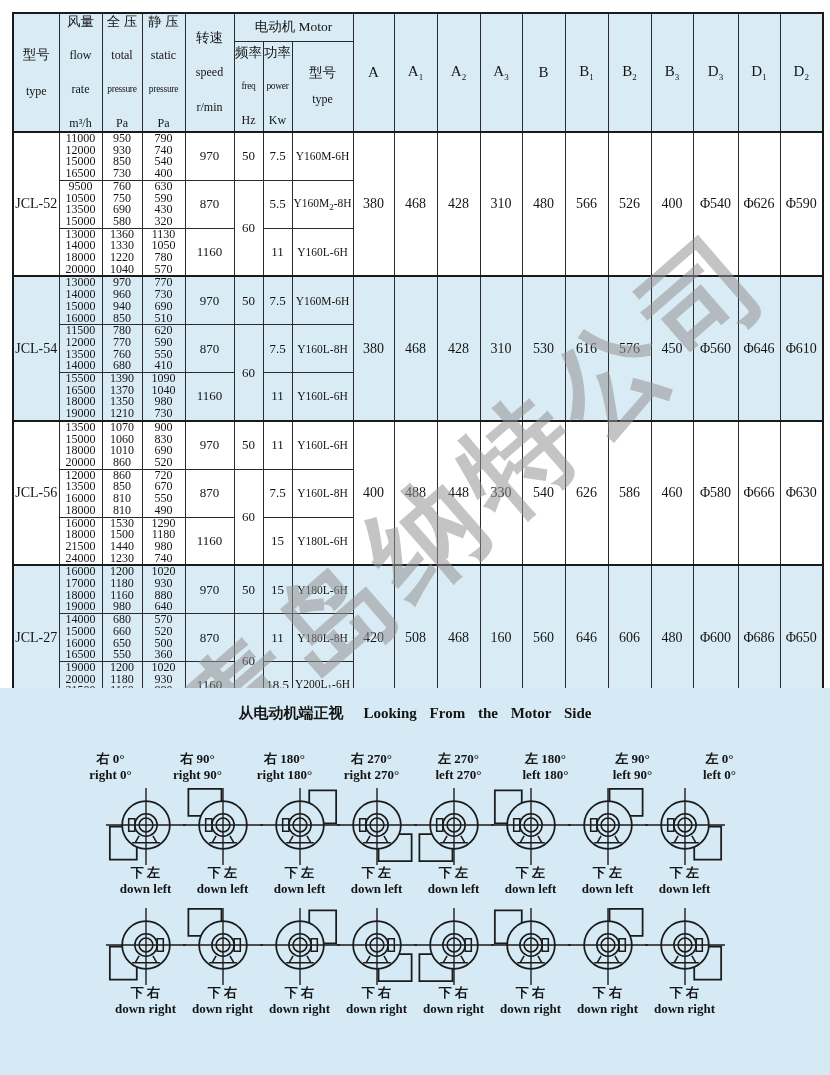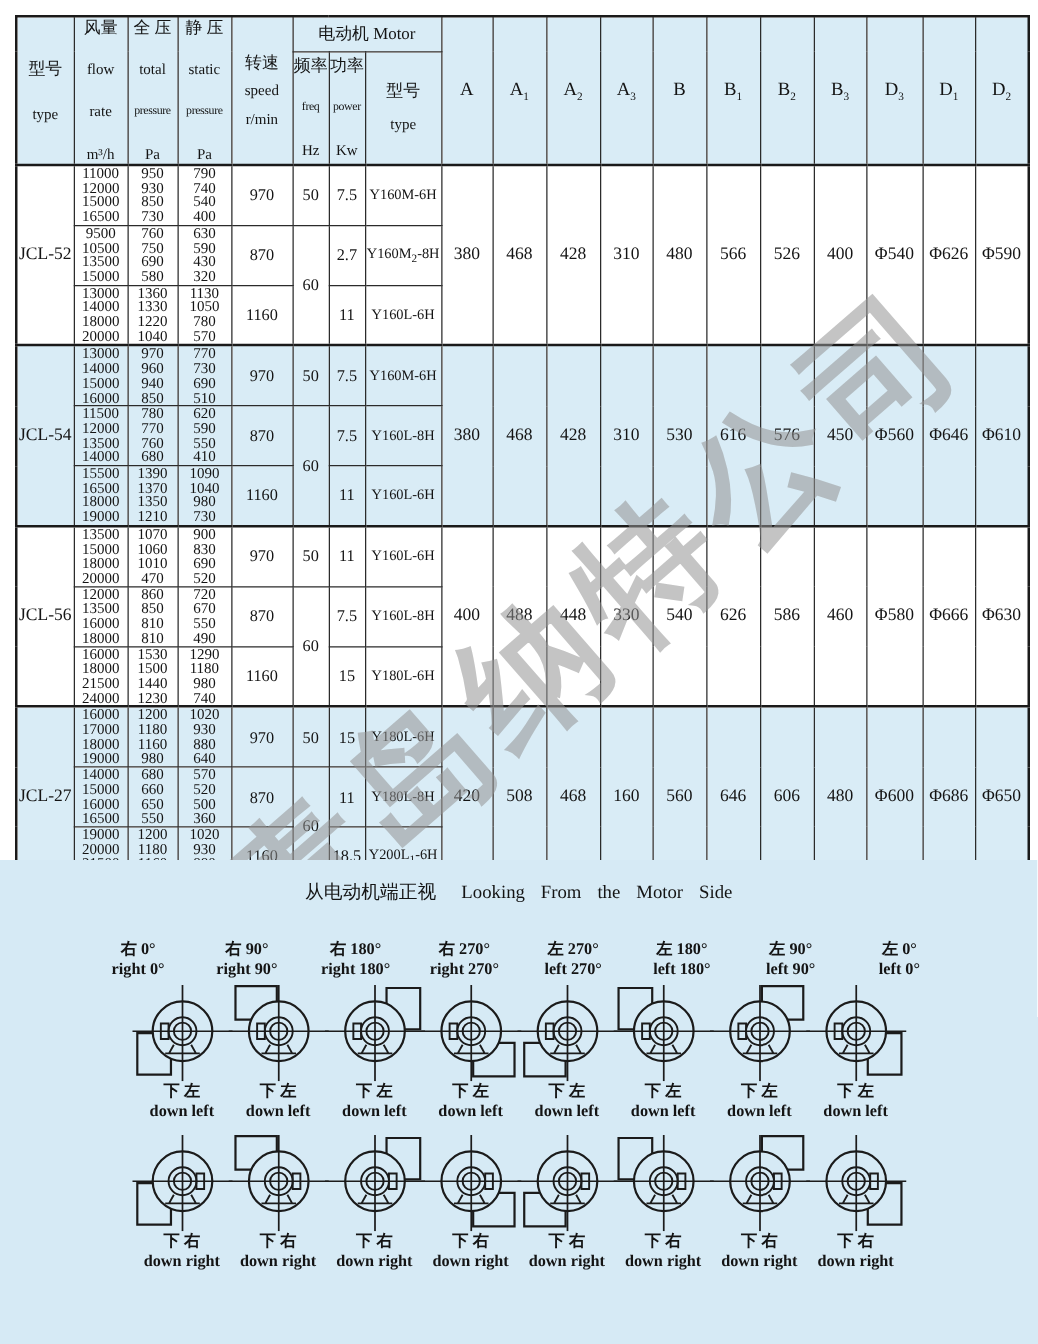--- a/index.html
+++ b/index.html
@@ -28,21 +28,21 @@
   td.c-nums{font-size:12px;line-height:11.7px;white-space:pre-line;}
   td.c-type{font-size:14px;}
   td.c-speed,td.c-freq,td.c-power{font-size:13px;}
   td.c-motor{font-size:11.5px;}
   td.c-dim{font-size:14px;}
   .watermark{position:absolute;left:110px;top:420px;transform:rotate(-41deg);
              font-size:112px;font-weight:bold;letter-spacing:10px;white-space:nowrap;
              color:rgba(148,148,148,.55);pointer-events:none;z-index:5;}
   
   .orient{position:absolute;left:0;top:688px;width:830px;height:387px;background:#d6eaf5;}
-  .o-title{text-align:center;padding-top:16px;font-weight:normal;font-size:15px;}
+  .o-title{text-align:center;padding-top:16px;font-weight:bold;font-size:15px;}
   .o-title .en{margin-left:20px;word-spacing:9px;}
   .o-row{display:flex;justify-content:center;}
   .o-row.labels{margin-top:28px;gap:10px;}
   .o-row.fans{margin-top:2px;}
   .o-row.fans2{margin-top:8px;}
   .o-col{width:77px;display:flex;flex-direction:column;align-items:center;}
   .o-lab{font-weight:bold;font-size:13px;line-height:16px;text-align:center;white-space:nowrap;}
   .fan-svg{display:block;}
 </style>
 </head>
@@ -99,21 +99,21 @@
           </td>
           <td rowspan="2" class="span2">
             <div class="hstack">
               <div class="hl cn">静 压</div>
               <div class="hl">static</div>
               <div class="hl sm">pressure</div>
               <div class="hl">Pa</div>
             </div>
           </td>
           <td rowspan="2" class="span2">
-            <div class="hstack" style="gap:8px;">
+            <div class="hstack" style="gap:20px;">
               <div class="hl cn">转速</div>
               <div class="hl">speed</div>
               <div class="hl">r/min</div>
             </div>
           </td>
           <td colspan="3" class="motor-group">电动机 Motor</td>
         <td class="hdim span2" rowspan="2">A</td>
             <td class="hdim span2" rowspan="2">A<sub>1</sub></td>
             <td class="hdim span2" rowspan="2">A<sub>2</sub></td>
             <td class="hdim span2" rowspan="2">A<sub>3</sub></td>
@@ -187,21 +187,21 @@
             <td class="c-nums">760
 750
 690
 580</td>
             <td class="c-nums">630
 590
 430
 320</td>
             <td class="c-speed">870</td>
             <td class="c-freq" rowspan="2">60</td>
-            <td class="c-power">2.7</td>
+            <td class="c-power">5.5</td>
             <td class="c-motor">Y160M<sub>2</sub>-8H</td>
           </tr>
           <tr class="band-white">
             <td class="c-nums">13000
 14000
 18000
 20000</td>
             <td class="c-nums">1360
 1330
 1220
@@ -281,21 +281,21 @@
           </tr>
           <tr class="band-white section-start">
             <td class="c-type" rowspan="3">JCL-56</td>
             <td class="c-nums">13500
 15000
 18000
 20000</td>
             <td class="c-nums">1070
 1060
 1010
-470</td>
+860</td>
             <td class="c-nums">900
 830
 690
 520</td>
             <td class="c-speed">970</td>
             <td class="c-freq">50</td>
             <td class="c-power">11</td>
             <td class="c-motor">Y160L-6H</td>
             <td class="c-dim" rowspan="3">400</td>
             <td class="c-dim" rowspan="3">488</td>

